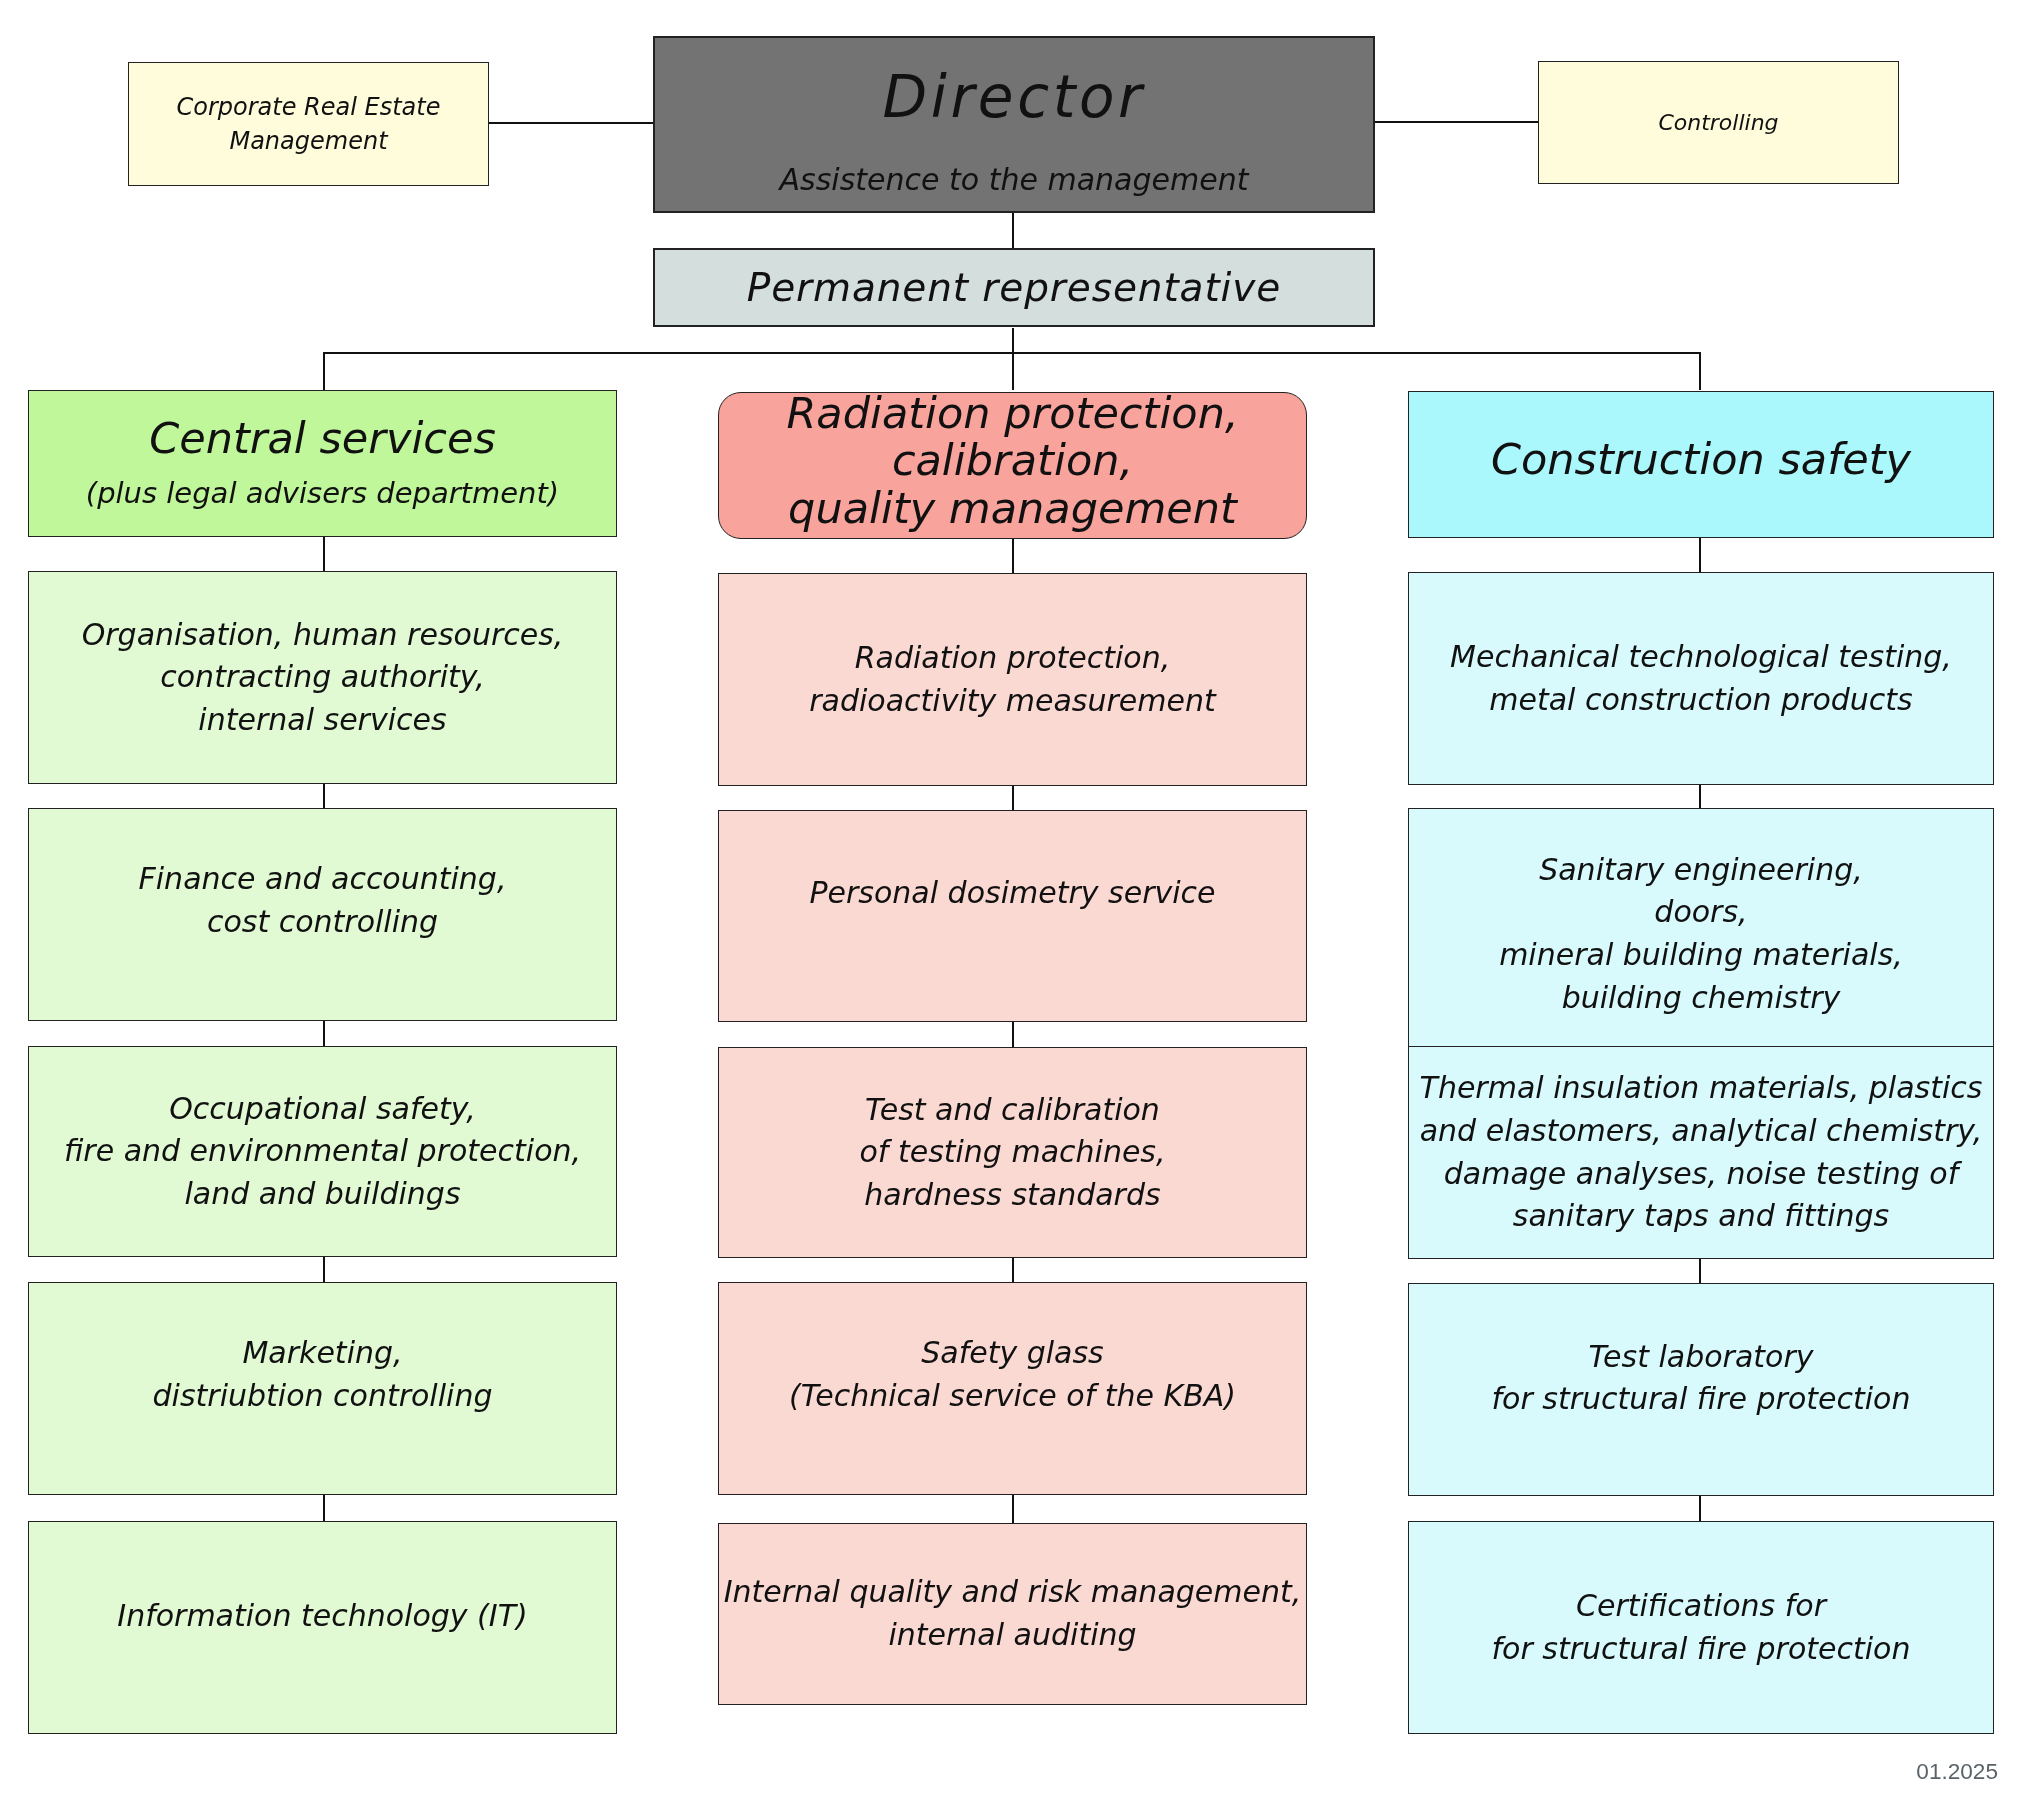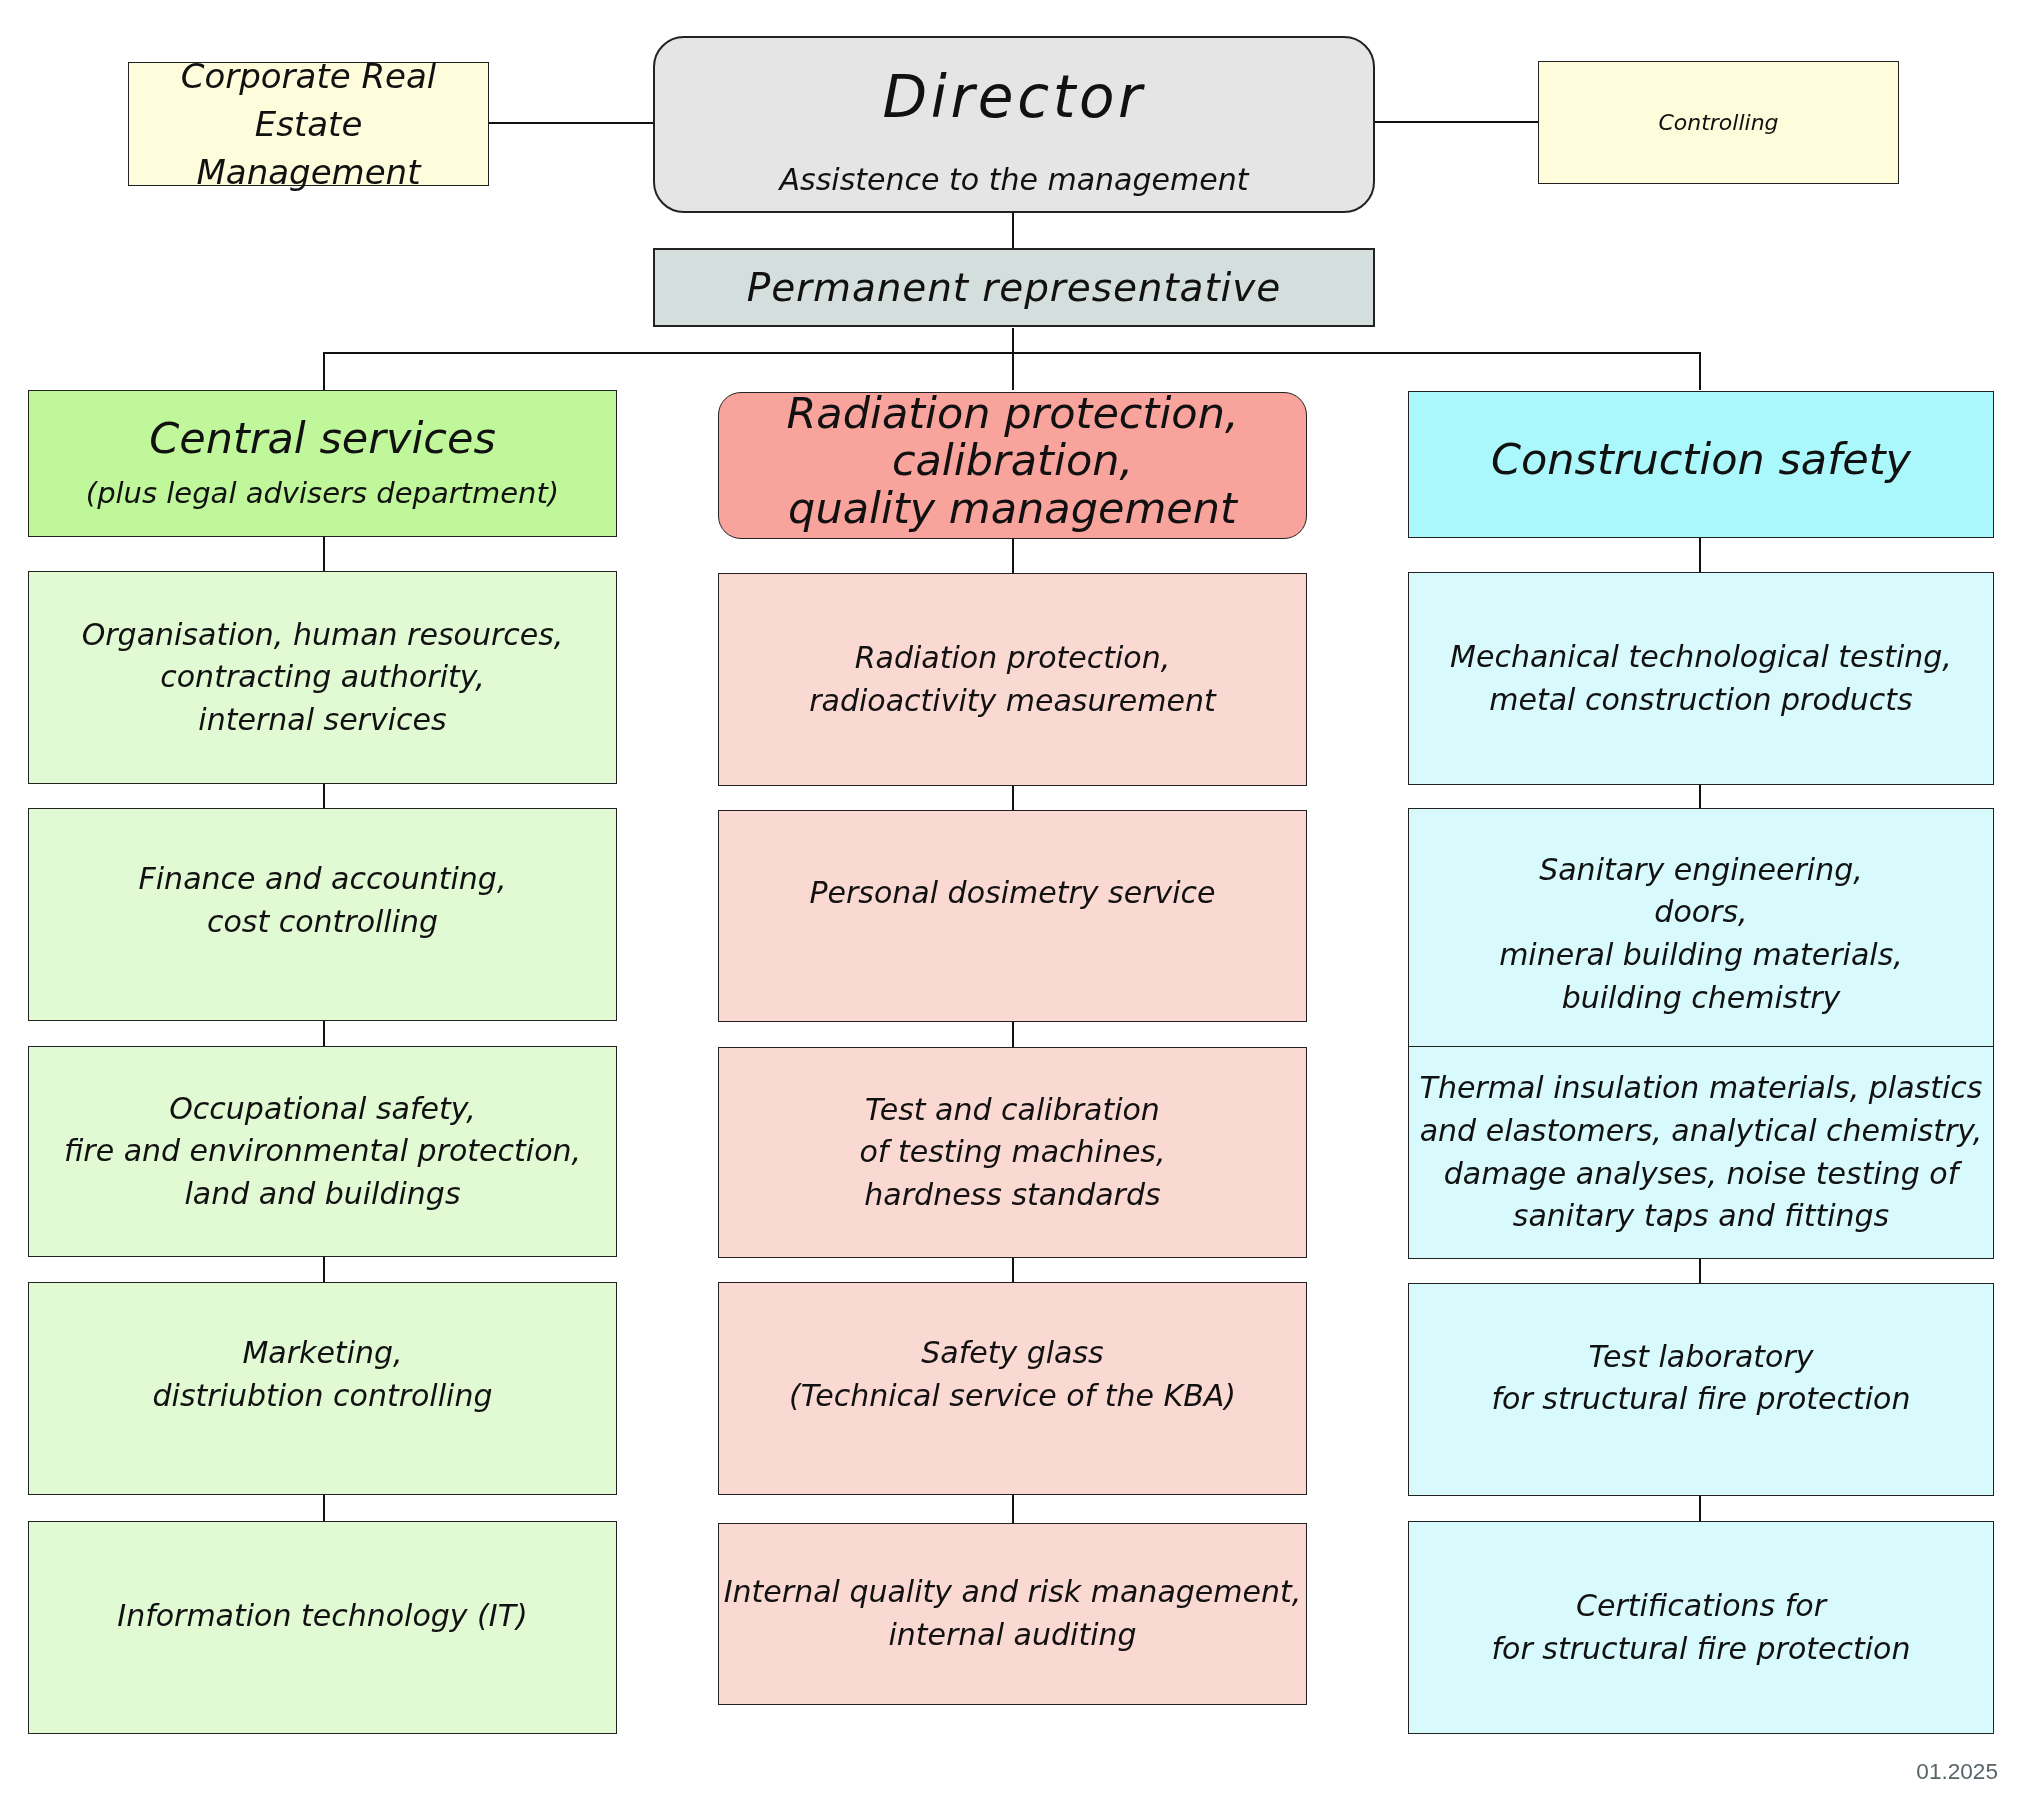--- a/index.html
+++ b/index.html
@@ -3,25 +3,25 @@
 <meta charset="utf-8">
 <style>
   html, body { margin:0; padding:0; background:#ffffff; }
   body { width:2025px; height:1812px; position:relative; overflow:hidden;
          font-family:"DejaVu Sans", "Liberation Sans", sans-serif; color:#111; }
   .box { position:absolute; box-sizing:border-box; border:1.4px solid #222;
          display:flex; flex-direction:column; align-items:center; justify-content:center;
          text-align:center; font-style:italic; }
   .line { position:absolute; background:#111; }
   .txt { white-space:pre-line; line-height:1.42; }
-  #director { left:653px; top:36px; width:722px; height:177px; background:#e5e5e5; border-width:2.3px; justify-content:flex-start;border-radius:31px; }
+  #director { left:653px; top:36px; width:722px; height:177px; background:#737373; border-width:2.3px; justify-content:flex-start; }
   #director .title { font-size:58px; letter-spacing:3.6px; margin-top:28px; line-height:1.1; }
   #director .sub { font-size:30px; margin-top:32px; }
   #crem { left:128px; top:62px; width:361px; height:124px; background:#fefcda; }
-  #crem .txt { font-size:34px; }
+  #crem .txt { font-size:24px; }
   #controlling { left:1538px; top:61px; width:361px; height:123px; background:#fefcda; }
   #controlling .txt { font-size:22px; }
   #permrep { left:653px; top:248px; width:722px; height:79px; background:#d4dedc; border-width:2.3px; }
   #permrep .txt { font-size:39px; letter-spacing:0.9px; }
   .head .title { font-size:43px; line-height:1.2; }
   .head .sub { font-size:29px; margin-top:9px; }
   .sub-box .txt { font-size:30px; }
   .col1 { left:28px; width:589px; }
   .col2 { left:718px; width:589px; }
   .col3 { left:1408px; width:586px; }

